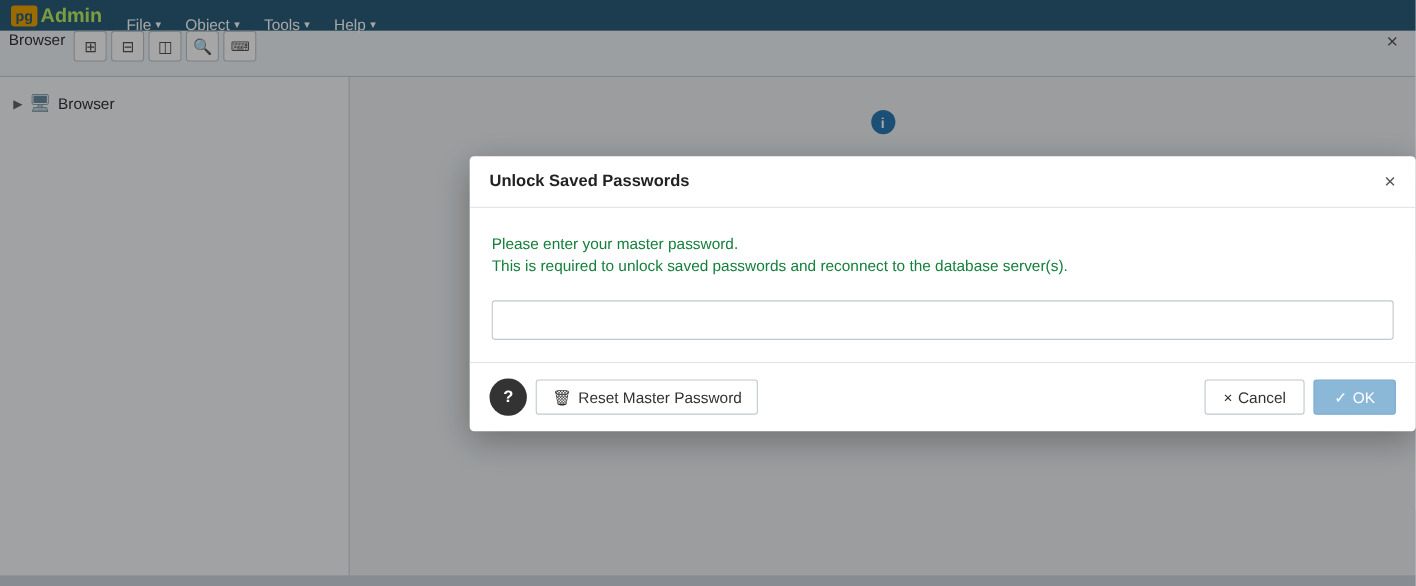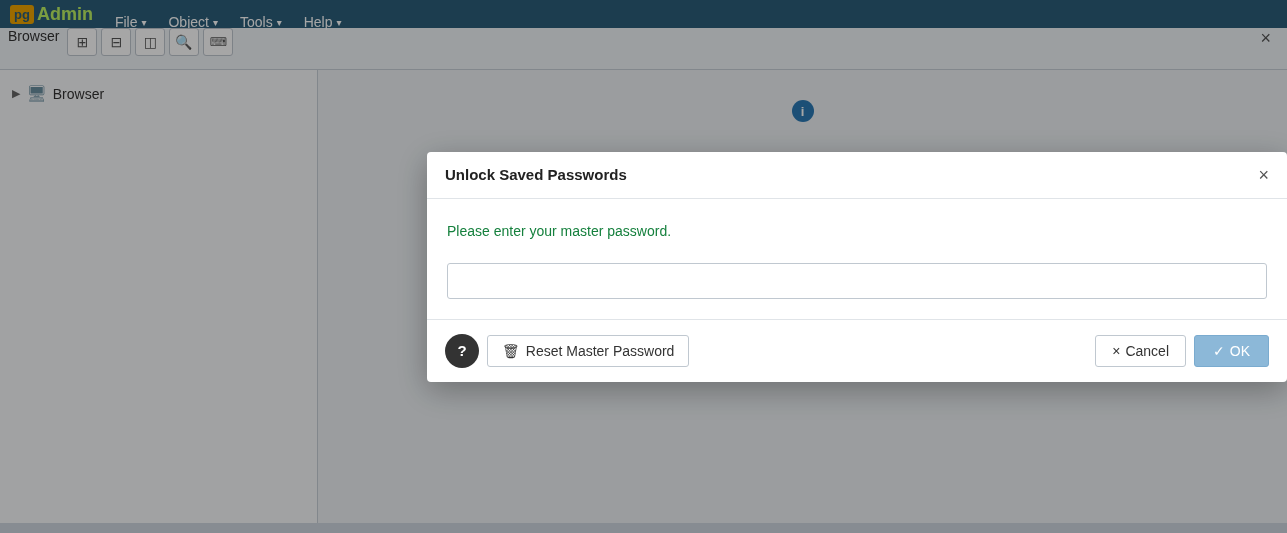--- a/index.html
+++ b/index.html
@@ -341,20 +341,21 @@
 </div>
 
 <div class="modal-overlay">
   <div class="modal">
     <div class="modal-header">
       <span class="modal-title">Unlock Saved Passwords</span>
       <span class="modal-close">×</span>
     </div>
     <div class="modal-body">
       <p>Please enter your master password.</p>
+      <p>This is required to unlock saved passwords and reconnect to the database server(s).</p>
       <input class="modal-input" type="password" placeholder="" style="">
     </div>
     <div class="modal-footer">
       <div class="help-btn">
         <span>?</span>
       </div>
       <button class="reset-btn">
         <span class="trash-icon">🗑</span>
         <span>Reset Master Password</span>
       </button>

